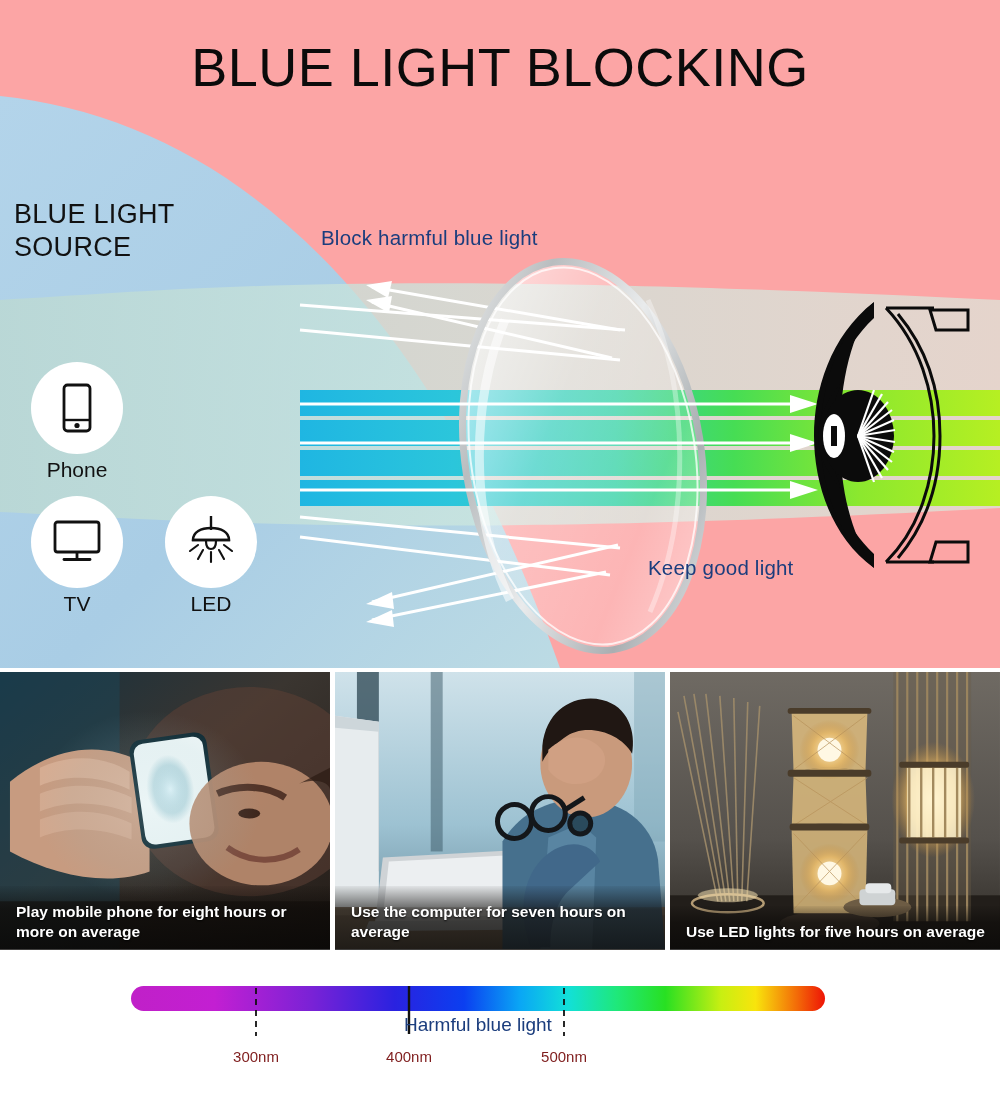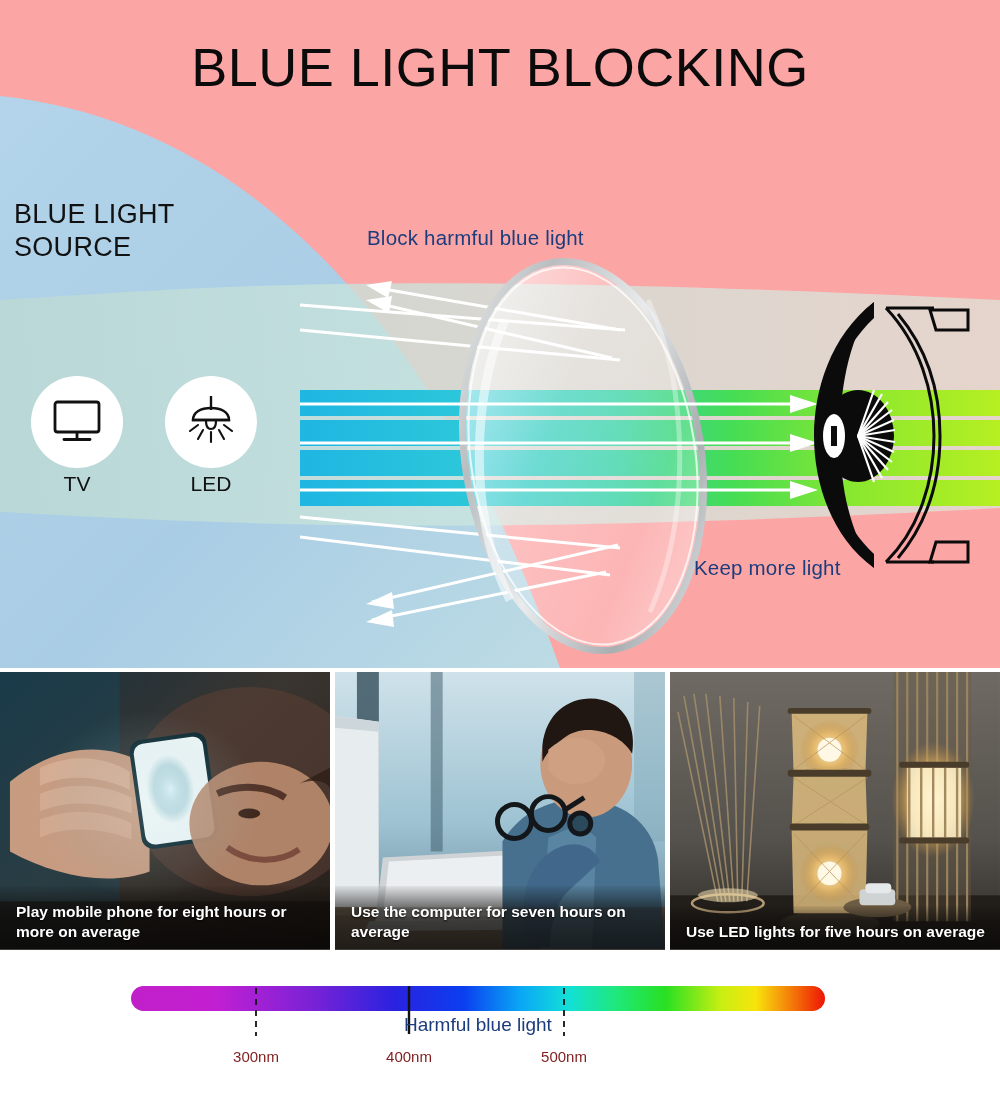--- a/index.html
+++ b/index.html
@@ -33,21 +33,21 @@
   .dev{width:106px;text-align:center;}
   .dev-circle{
     width:92px;height:92px;border-radius:50%;background:#fff;
     margin:0 auto;display:flex;align-items:center;justify-content:center;
   }
   .dev-label{margin-top:4px;font-size:21px;color:#111;font-weight:400;}
 
   
   .hero-cap{
     position:absolute;color:#1b3d7d;font-size:20.5px;font-weight:400;
-    letter-spacing:.2px;white-space:nowrap;margin-left:46px;
+    letter-spacing:.2px;white-space:nowrap;
   }
   #cap-block{left:321px;top:226px;}
   #cap-keep{left:648px;top:556px;}
 
   
   #photo-strip{position:absolute;left:0;top:672px;width:1000px;height:278px;display:flex;gap:5px;}
   .photo{position:relative;width:331px;height:278px;overflow:hidden;}
   .photo .art{position:absolute;inset:0;}
   .photo-caption{
     position:absolute;left:0;bottom:0;width:100%;
@@ -211,20 +211,30 @@
 
   <div id="page-title">BLUE LIGHT BLOCKING</div>
 
   <div id="source-title">
     <div>BLUE LIGHT</div>
     <div>SOURCE</div>
   </div>
 
   <div id="device-grid">
     <div class="dev-row">
+      <div class="dev">
+        <div class="dev-circle">
+          <svg width="34" height="52" viewBox="0 0 34 52">
+            <rect x="4" y="3" width="26" height="46" rx="3.5" fill="none" stroke="#111" stroke-width="2.8"></rect>
+            <path d="M4 38 L30 38" stroke="#111" stroke-width="2.4"></path>
+            <circle cx="17" cy="43.5" r="2.6" fill="#111"></circle>
+          </svg>
+        </div>
+        <div class="dev-label">Phone</div>
+      </div>
     </div>
     <div class="dev-row">
       <div class="dev">
         <div class="dev-circle">
           <svg width="54" height="46" viewBox="0 0 54 46">
             <rect x="5" y="3" width="44" height="30" rx="2.5" fill="none" stroke="#111" stroke-width="2.8"></rect>
             <path d="M27 33 L27 39" stroke="#111" stroke-width="2.8"></path>
             <path d="M14 40.5 L40 40.5" stroke="#111" stroke-width="2.8" stroke-linecap="round"></path>
           </svg>
         </div>
@@ -245,21 +255,21 @@
               <line x1="41" y1="31" x2="49" y2="37"></line>
             </g>
           </svg>
         </div>
         <div class="dev-label">LED</div>
       </div>
     </div>
   </div>
 
   <div class="hero-cap" id="cap-block">Block harmful blue light</div>
-  <div class="hero-cap" id="cap-keep">Keep more light</div>
+  <div class="hero-cap" id="cap-keep">Keep good light</div>
 </div>
 
 <div id="photo-strip">
 
   <div class="photo">
     <svg class="art" viewBox="0 0 331 278" preserveAspectRatio="none">
       <defs>
         <linearGradient id="p1bg" x1="0" y1="0" x2="1" y2="1">
           <stop offset="0%" stop-color="#16313f"></stop>
             <stop offset="45%" stop-color="#3a3530"></stop>

